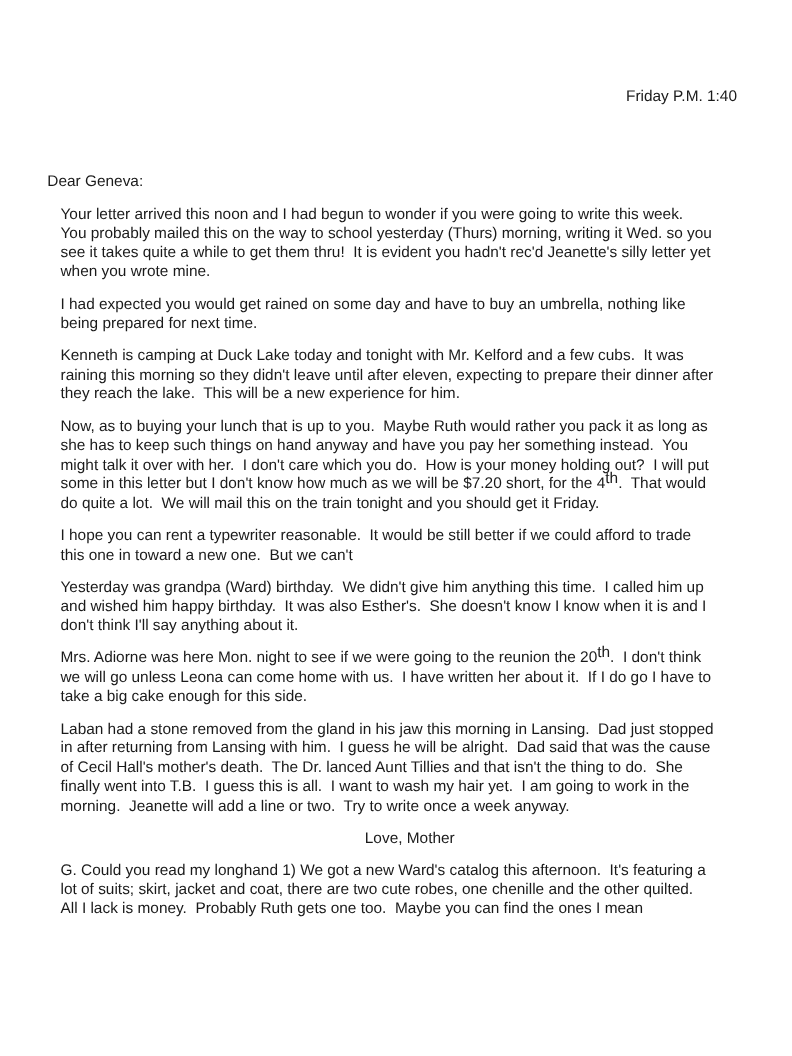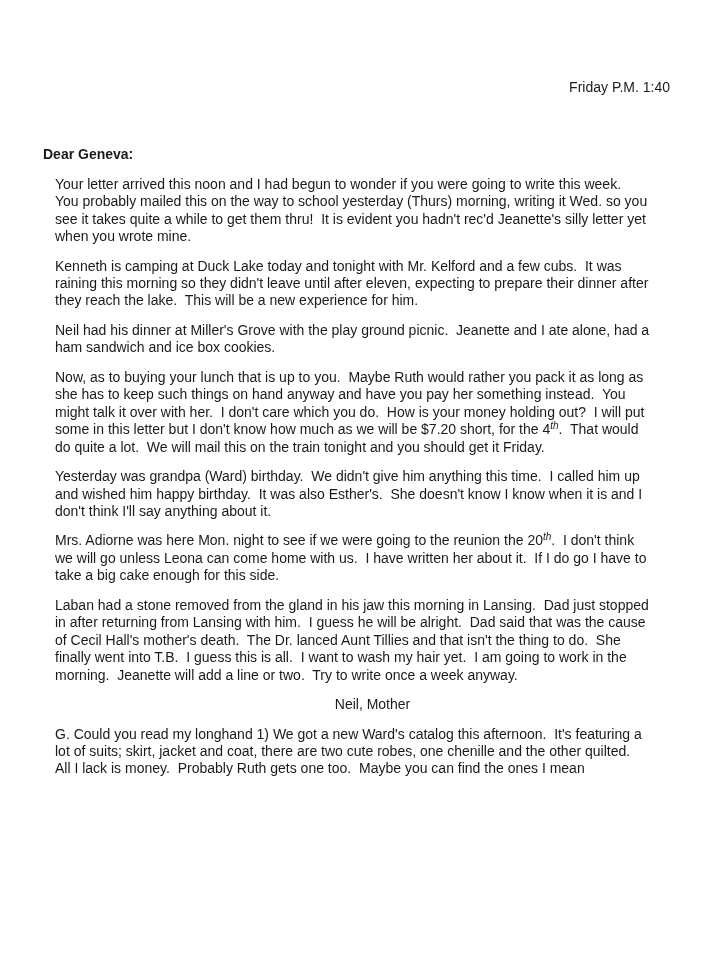--- a/index.html
+++ b/index.html
@@ -19,79 +19,79 @@
     line-height: 17.45px;
     padding: 44px 30px 0 43px;
     overflow: hidden;
   }
   .dateline {
     text-align: right;
     padding-right: 20px;
     white-space: pre-wrap;
   }
   .salutation {
-    margin-top: 15px;
+    margin-top: 25px;
     white-space: pre-wrap;
-    font-weight: bold;
   }
   .para {
     margin: 12px 0 0 12px;
     white-space: pre-wrap;
     max-width: 648px;
   }
   .center {
     text-align: center;
   }
   sup {
-    font-size: 10px;
+    font-size: 14px;
     line-height: 0;
     vertical-align: baseline;
     position: relative;
     top: -5px;
-    font-style: italic;
   }
 </style>
 </head>
 <body>
 
 <div class="page">
 
   <div class="dateline">
     <div>Friday P.M. 1:40</div>
   </div>
 
   <div class="salutation">Dear Geneva:</div>
 
   <div id="letter-body">
       <p class="para"><span>Your letter arrived this noon and I had begun to wonder if you were going to write this week.
 You probably mailed this on the way to school yesterday (Thurs) morning, writing it Wed. so you
 see it takes quite a while to get them thru!  It is evident you hadn't rec'd Jeanette's silly letter yet
 when you wrote mine.</span></p>
+      <p class="para"><span>I had expected you would get rained on some day and have to buy an umbrella, nothing like
+being prepared for next time.</span></p>
       <p class="para"><span>Kenneth is camping at Duck Lake today and tonight with Mr. Kelford and a few cubs.  It was
 raining this morning so they didn't leave until after eleven, expecting to prepare their dinner after
 they reach the lake.  This will be a new experience for him.</span></p>
-      <p class="para"><span>Neil had his dinner at Miller's Grove with the play ground picnic.  Jeanette and I ate alone, had a
-ham sandwich and ice box cookies.</span></p>
       <p class="para"><span>Now, as to buying your lunch that is up to you.  Maybe Ruth would rather you pack it as long as
 she has to keep such things on hand anyway and have you pay her something instead.  You
 might talk it over with her.  I don't care which you do.  How is your money holding out?  I will put
 some in this letter but I don't know how much as we will be $7.20 short, for the 4</span><sup>th</sup><span>.  That would
 do quite a lot.  We will mail this on the train tonight and you should get it Friday.</span></p>
+      <p class="para"><span>I hope you can rent a typewriter reasonable.  It would be still better if we could afford to trade
+this one in toward a new one.  But we can't</span></p>
       <p class="para"><span>Yesterday was grandpa (Ward) birthday.  We didn't give him anything this time.  I called him up
 and wished him happy birthday.  It was also Esther's.  She doesn't know I know when it is and I
 don't think I'll say anything about it.</span></p>
       <p class="para"><span>Mrs. Adiorne was here Mon. night to see if we were going to the reunion the 20</span><sup>th</sup><span>.  I don't think
 we will go unless Leona can come home with us.  I have written her about it.  If I do go I have to
 take a big cake enough for this side.</span></p>
       <p class="para"><span>Laban had a stone removed from the gland in his jaw this morning in Lansing.  Dad just stopped
 in after returning from Lansing with him.  I guess he will be alright.  Dad said that was the cause
 of Cecil Hall's mother's death.  The Dr. lanced Aunt Tillies and that isn't the thing to do.  She
 finally went into T.B.  I guess this is all.  I want to wash my hair yet.  I am going to work in the
 morning.  Jeanette will add a line or two.  Try to write once a week anyway.</span></p>
     </div>
 
-  <p class="para center">Neil, Mother</p>
+  <p class="para center">Love, Mother</p>
 
   <p class="para">G. Could you read my longhand 1) We got a new Ward's catalog this afternoon.  It's featuring a
 lot of suits; skirt, jacket and coat, there are two cute robes, one chenille and the other quilted.
 All I lack is money.  Probably Ruth gets one too.  Maybe you can find the ones I mean</p>
 
 </div>
 
 </body></html>

